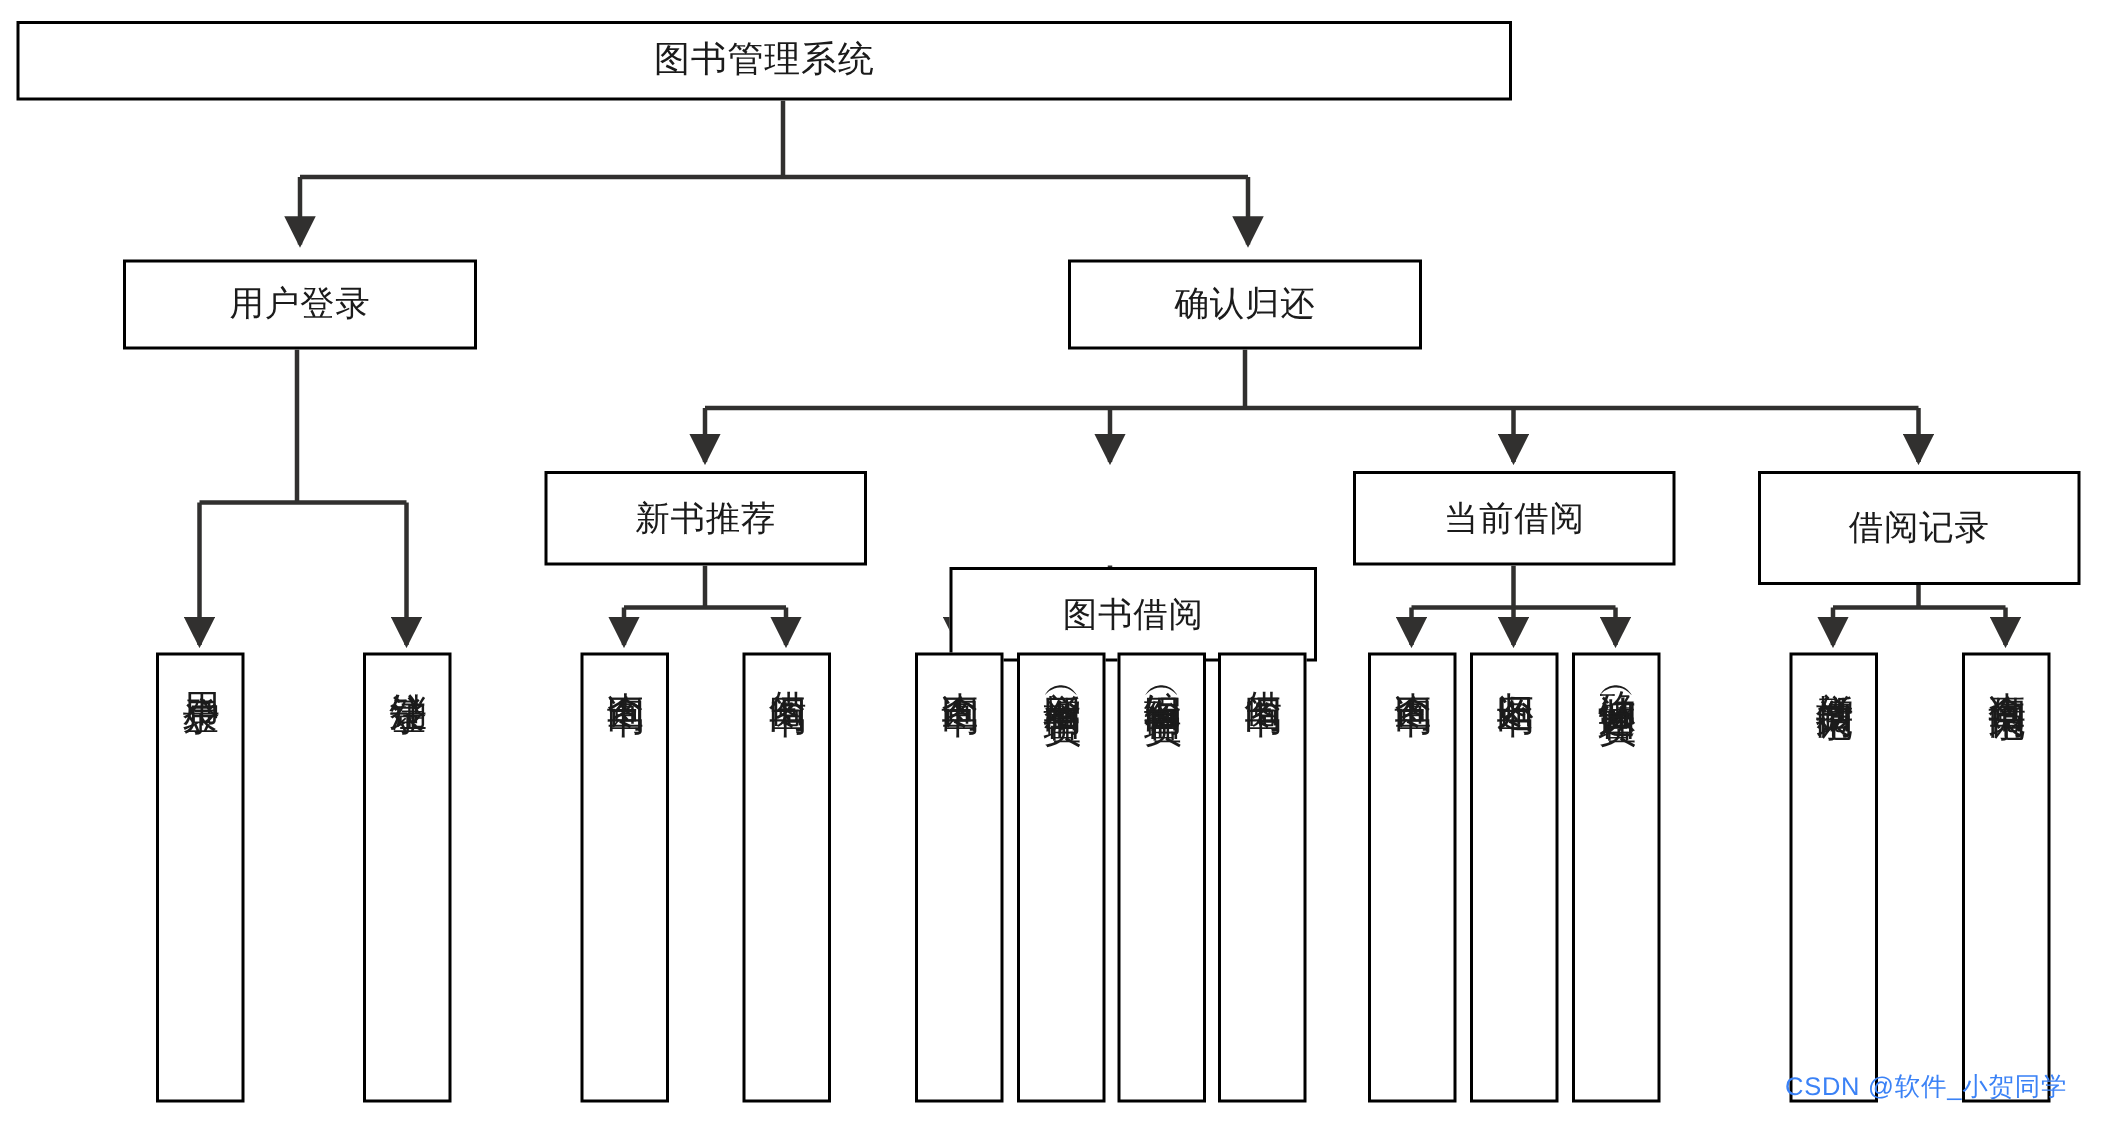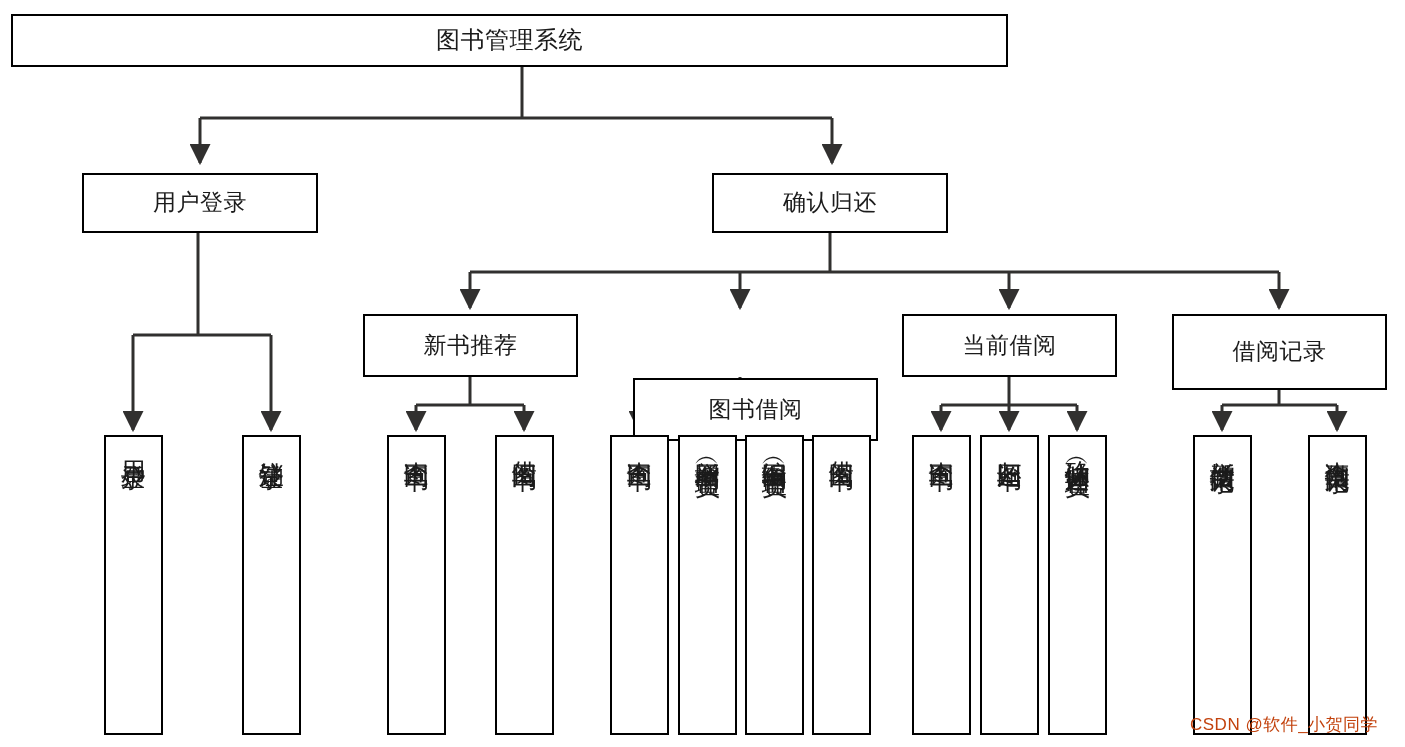--- a/index.html
+++ b/index.html
@@ -62,21 +62,21 @@
     line-height: 1.05;
     letter-spacing: 2px;
     height: auto;
     max-height: 290px;
   }
   .watermark {
     position: absolute;
     left: 1190px;
     top: 713px;
     font-size: 17px;
-    color: #c2410c;
+    color: #3b82f6;
     letter-spacing: 0.5px;
     white-space: nowrap;
     user-select: none;
   }
 </style>
 </head>
 <body>
 
 <div id="canvas">
 

